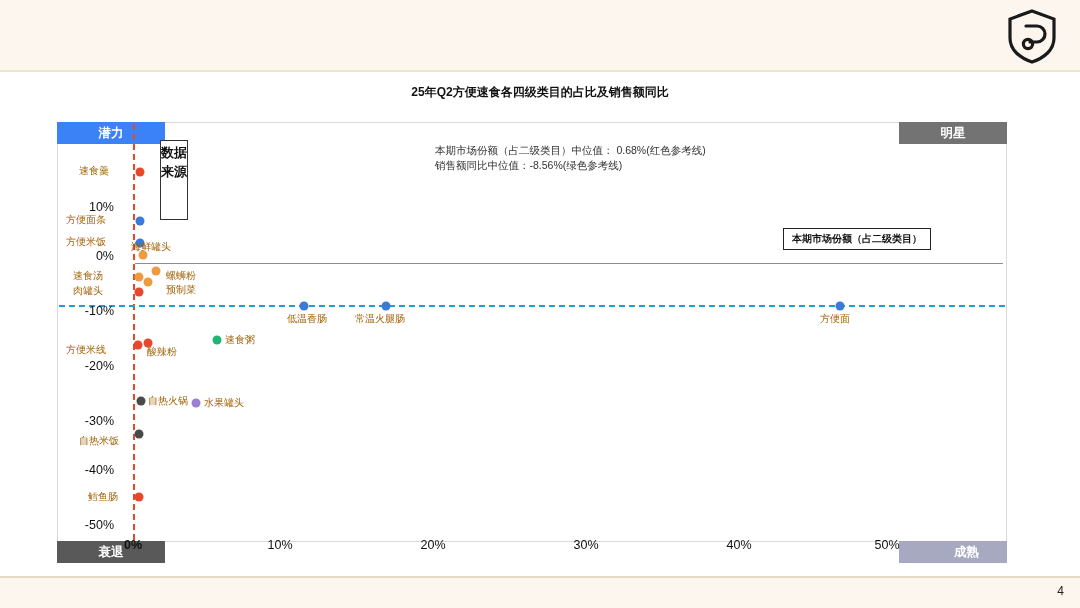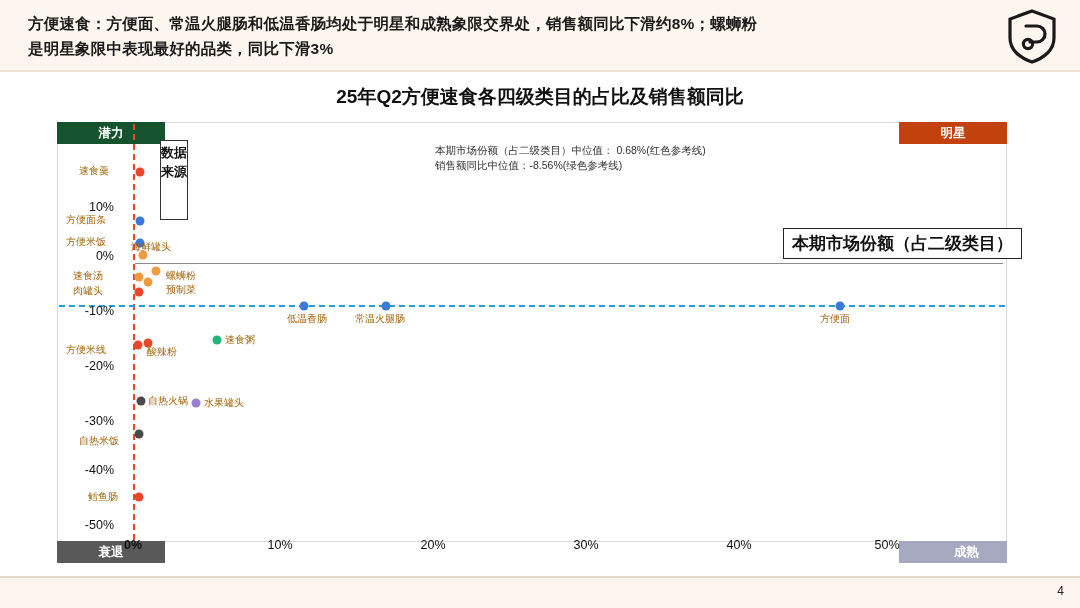--- a/index.html
+++ b/index.html
@@ -24,36 +24,36 @@
     letter-spacing:0.2px;
   }
   .logo-box {
     position:absolute; right:20px; top:8px; width:56px; height:56px;
   }
   .logo-box svg { display:block; }
 
   
   .chart-title {
     position:absolute; left:0; top:84px; width:1080px; text-align:center;
-    font-size:19px; font-weight:bold; color:#111;
+    font-size:12px; font-weight:bold; color:#111;
   }
 
   
   .plot-frame {
     position:absolute; left:57px; top:122px; width:950px; height:420px;
     border:1px solid #d9d9d9; background:#fff;
   }
 
   
   .quad {
     position:absolute; width:108px; height:22px; line-height:22px;
     text-align:center; font-size:12.5px; font-weight:bold; color:#fff;
   }
-  .quad-potential { left:57px; top:122px; background:#14532d; }
-  .quad-star      { left:899px; top:122px; background:#c2410c; }
+  .quad-potential { left:57px; top:122px; background:#3b82f6; }
+  .quad-star      { left:899px; top:122px; background:#737373; }
   .quad-decline   { left:57px; top:541px; background:#595959; }
   .quad-mature    { left:899px; top:541px; background:#a6a9bf;padding-left:27px; }
 
   
   .ytick {
     position:absolute; text-align:right; font-size:12.5px; color:#111;
     width:52px;
   }
   .xtick {
     position:absolute; text-align:center; font-size:12.5px; color:#111;
@@ -78,21 +78,21 @@
   
   .note {
     position:absolute; left:435px; top:143px;
     font-size:10.5px; color:#333; line-height:15px;
   }
 
   
   .callout {
     position:absolute; left:783px; top:228px;
     border:1.5px solid #222; background:#fff;
-    padding:3px 8px; font-size:17px; font-weight:bold; color:#111;
+    padding:3px 8px; font-size:10px; font-weight:bold; color:#111;
   }
 
   
   .yaxis-title {
     position:absolute; left:160px; top:140px; width:28px; height:80px;
     border:1px solid #333; background:#fff;
     font-size:13px; font-weight:bold; color:#111;
     text-align:center; line-height:19px; padding-top:2px;
   }
 
@@ -114,24 +114,20 @@
     position:absolute; left:14px; top:7px; font-size:11px; font-weight:bold; color:#222;
   }
   .page-num {
     position:absolute; right:16px; top:6px; font-size:12px; color:#222;
   }
 </style>
 </head>
 <body>
 
 <div class="header">
-  <div class="header-text">
-    <div>方便速食：方便面、常温火腿肠和低温香肠均处于明星和成熟象限交界处，销售额同比下滑约8%；螺蛳粉</div>
-    <div>是明星象限中表现最好的品类，同比下滑3%</div>
-  </div>
   <div class="logo-box">
     <svg width="56" height="56" viewBox="0 0 56 56">
       <path d="M28 3 L50 11 V30 C50 42 40 50 28 54 C16 50 6 42 6 30 V11 Z" fill="none" stroke="#1a1a1a" stroke-width="3.2"></path>
       <path d="M22 18 h11 a8 8 0 0 1 0 16 h-7" fill="none" stroke="#1a1a1a" stroke-width="3.2" stroke-linecap="round"></path>
       <circle cx="24" cy="36" r="4.6" fill="none" stroke="#1a1a1a" stroke-width="3.2"></circle>
     </svg>
   </div>
 </div>
 
 <div class="chart-title">25年Q2方便速食各四级类目的占比及销售额同比</div>

